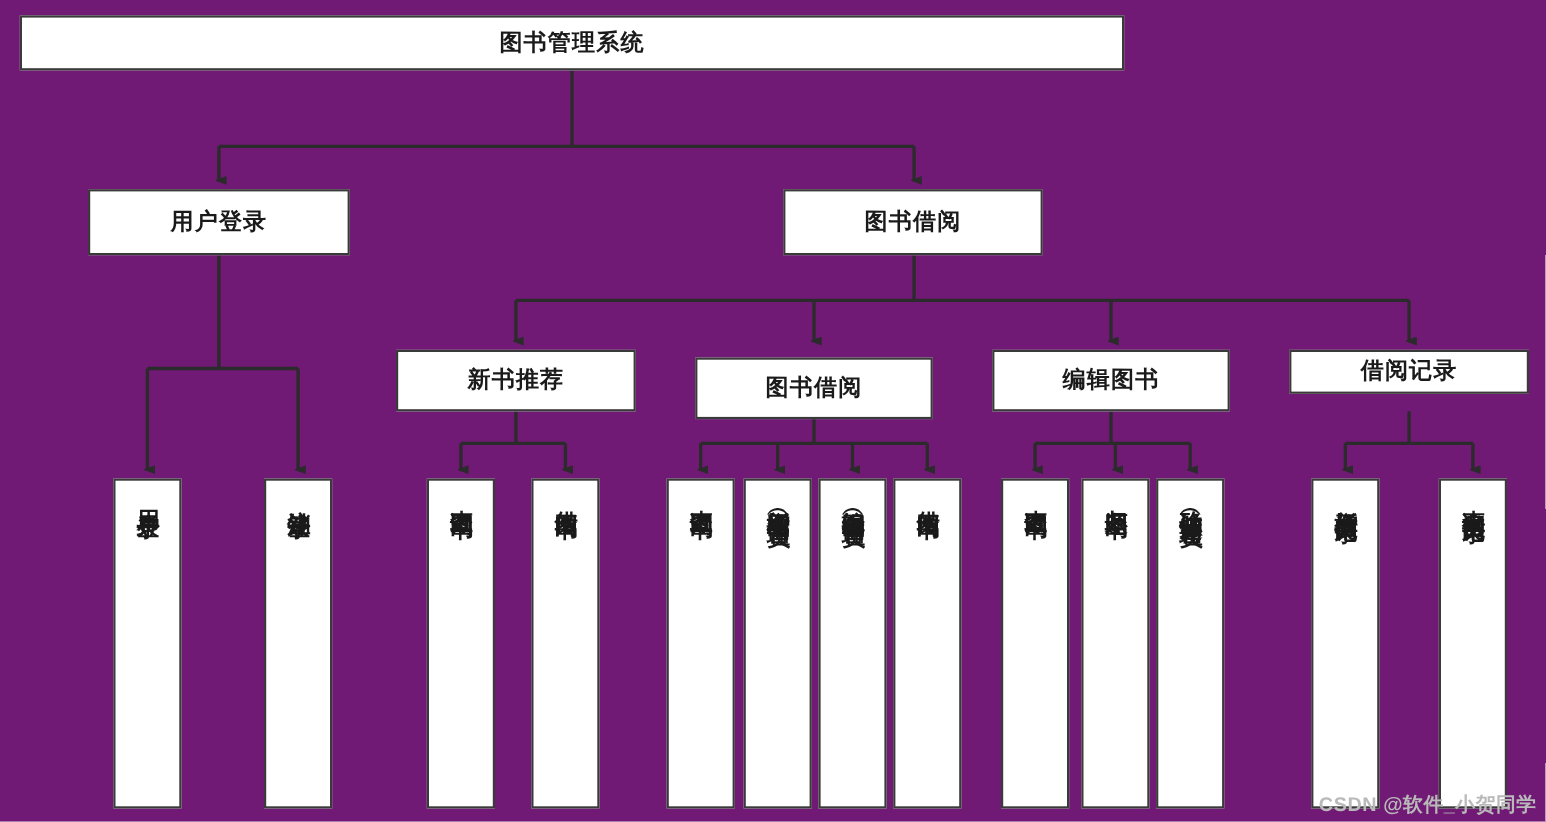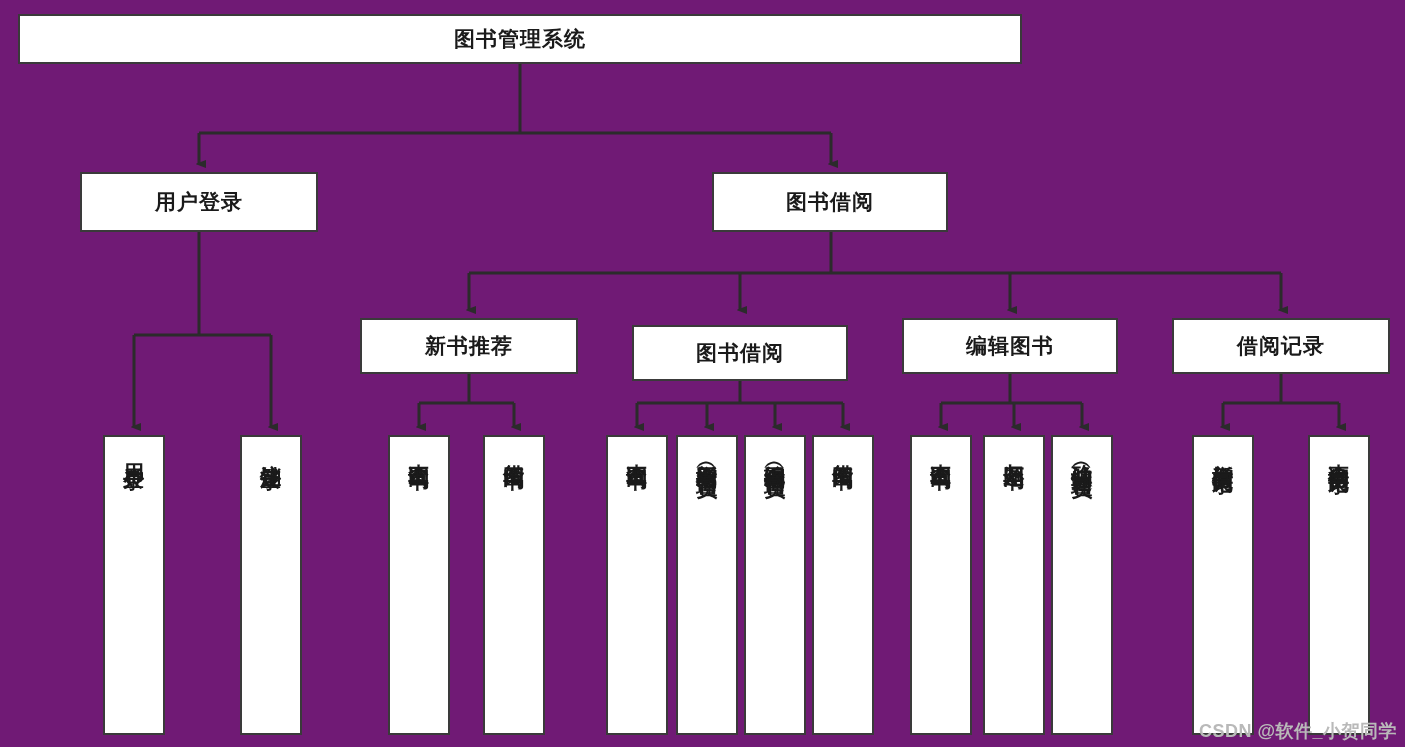--- a/index.html
+++ b/index.html
@@ -139,21 +139,21 @@
 
   <div class="node level3" style="left: 360px; top: 318px; width: 218px; height: 56px;">
     <span class="label">新书推荐</span>
   </div>
   <div class="node level3" style="left: 632px; top: 325px; width: 216px; height: 56px;">
     <span class="label">图书借阅</span>
   </div>
   <div class="node level3" style="left: 902px; top: 318px; width: 216px; height: 56px;">
     <span class="label">编辑图书</span>
   </div>
-  <div class="node level3" style="left: 1172px; top: 318px; width: 218px; height: 56px;">
+  <div class="node level3" style="left: 1172px; top: 318px; width: 218px; height: 40px;">
     <span class="label">借阅记录</span>
   </div>
 
   <div class="node leaf" style="left: 103px; top: 435px; width: 62px; height: 300px;">
     <span class="label">用户登录</span>
   </div>
   <div class="node leaf" style="left: 240px; top: 435px; width: 62px; height: 300px;">
     <span class="label">注销登录</span>
   </div>
   <div class="node leaf" style="left: 388px; top: 435px; width: 62px; height: 300px;">

